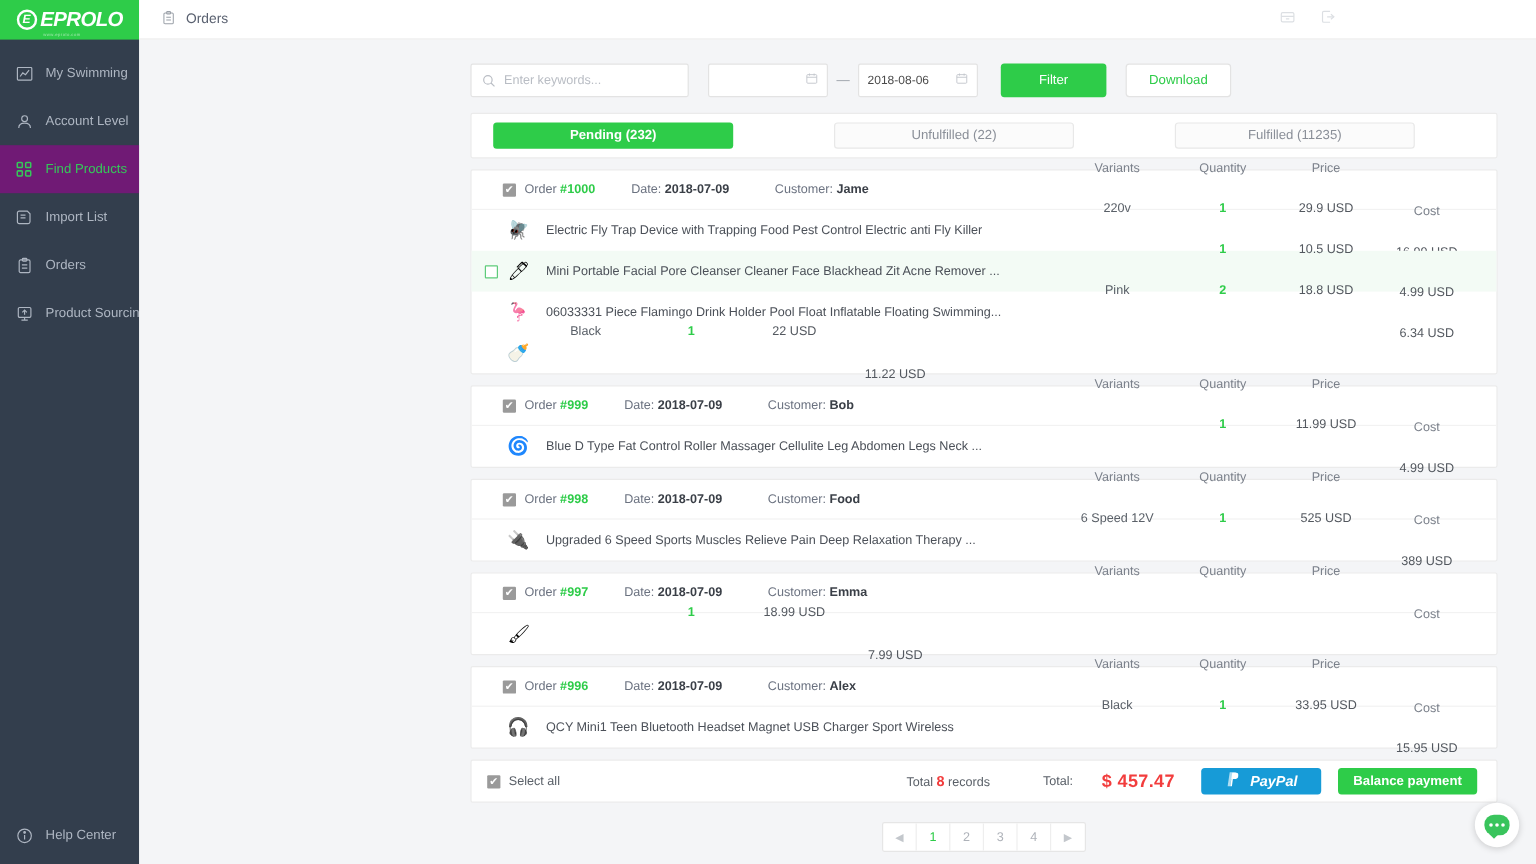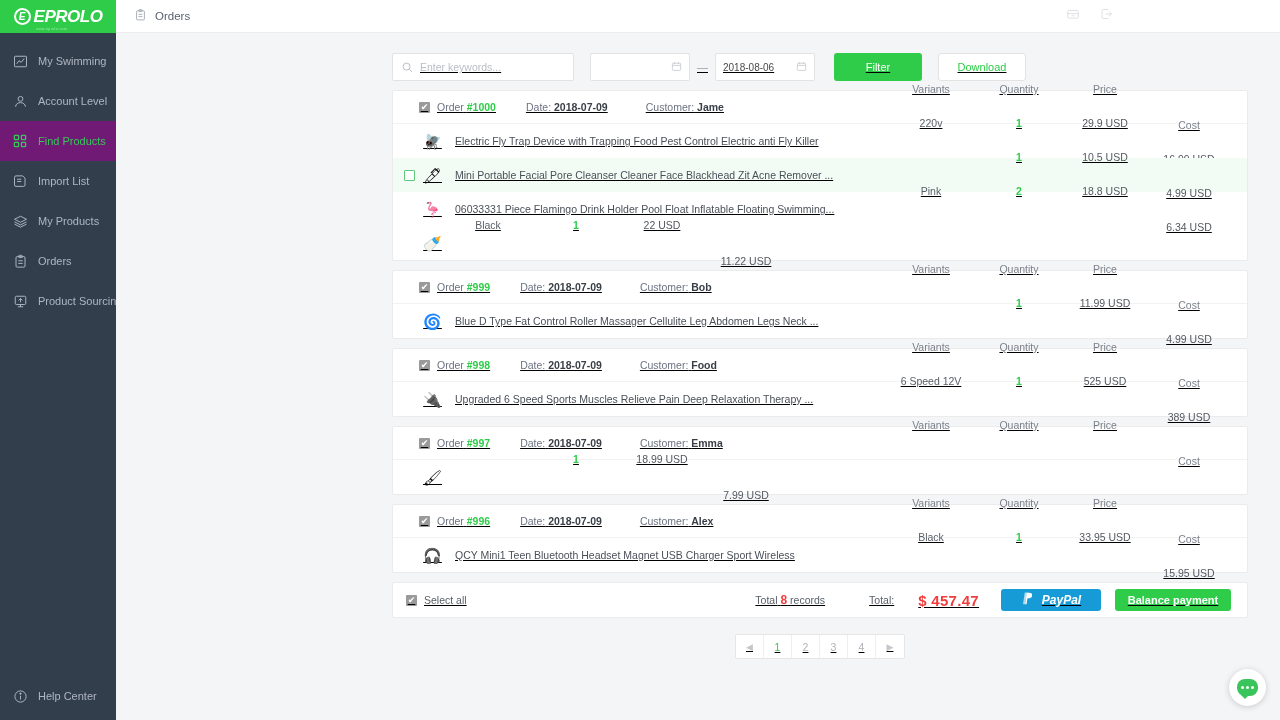--- a/index.html
+++ b/index.html
@@ -69,21 +69,21 @@
     display: flex; align-items: center;
     padding: 0 16px 0 18px;
     border-bottom: 1px solid #ececec;
   }
   .topbar-title { display: flex; align-items: center; gap: 8px;
     font-size: 11.5px; color: #5a6170; }
   .topbar-spacer { flex: 1; }
   .topbar-icons { display: flex; gap: 20px; align-items: center;
     padding-right: 150px; }
 
-  .content { padding: 20px 0 0 0; text-decoration: underline; }
+  .content { padding: 20px 0 0 0; }
 
   
   .filter-row {
     display: flex; align-items: center; gap: 0;
     padding: 0 0 0 276px;
   }
   .search-box {
     width: 182px; height: 28px; background: #fff;
     border: 1px solid #e3e3e3; border-radius: 2px;
     display: flex; align-items: center; padding: 0 8px;
@@ -294,30 +294,20 @@
         <span class="nav-ico">
           <svg width="15" height="15" viewBox="0 0 20 20" fill="none" stroke="#aeb6c2" stroke-width="1.3">
             <path d="M4 2.5h9l3 3v9a2 2 0 0 1-2 2H4a2 2 0 0 1-2-2v-10a2 2 0 0 1 2-2z"></path>
             <line x1="5.5" y1="7" x2="11" y2="7"></line>
               <line x1="5.5" y1="10" x2="11" y2="10"></line>
           </svg>
         </span>
         <span class="nav-label">Import List</span>
       </div>
 
-      <div class="nav-item">
-        <span class="nav-ico">
-          <svg width="15" height="15" viewBox="0 0 20 20" fill="none" stroke="#aeb6c2" stroke-width="1.3">
-            <polygon points="10,3 18,7 10,11 2,7"></polygon>
-              <polyline points="2,10.5 10,14.5 18,10.5"></polyline>
-            <polyline points="2,13.5 10,17.5 18,13.5"></polyline>
-          </svg>
-        </span>
-        <span class="nav-label">My Products</span>
-      </div>
 
       <div class="nav-item">
         <span class="nav-ico">
           <svg width="15" height="15" viewBox="0 0 20 20" fill="none" stroke="#aeb6c2" stroke-width="1.3">
             <rect x="4" y="3.5" width="12" height="14" rx="1.5"></rect>
               <rect x="7.5" y="1.8" width="5" height="3" rx="1"></rect>
             <line x1="7" y1="9" x2="13" y2="9"></line>
               <line x1="7" y1="12.5" x2="13" y2="12.5"></line>
           </svg>
         </span>
@@ -419,20 +409,25 @@
               <line x1="6.5" y1="2.3" x2="6.5" y2="5.5"></line>
                 <line x1="13.5" y1="2.3" x2="13.5" y2="5.5"></line>
             </svg>
           </span>
         </div>
 
         <button class="btn-filter">Filter</button>
         <button class="btn-download">Download</button>
       </div>
 
+      <div class="panel tabs-panel">
+        <div class="tab active">Pending (232)</div>
+        <div class="tab inactive">Unfulfilled (22)</div>
+        <div class="tab inactive">Fulfilled (11235)</div>
+      </div>
 
       <div class="panel order-card">
         <div class="order-head">
           <span class="chk checked">✔</span>
           <span class="oh-label">
             <span>Order</span>
             <span class="oh-green">#1000</span>
           </span>
           <span class="oh-label oh-date">
             <span>Date:</span>

